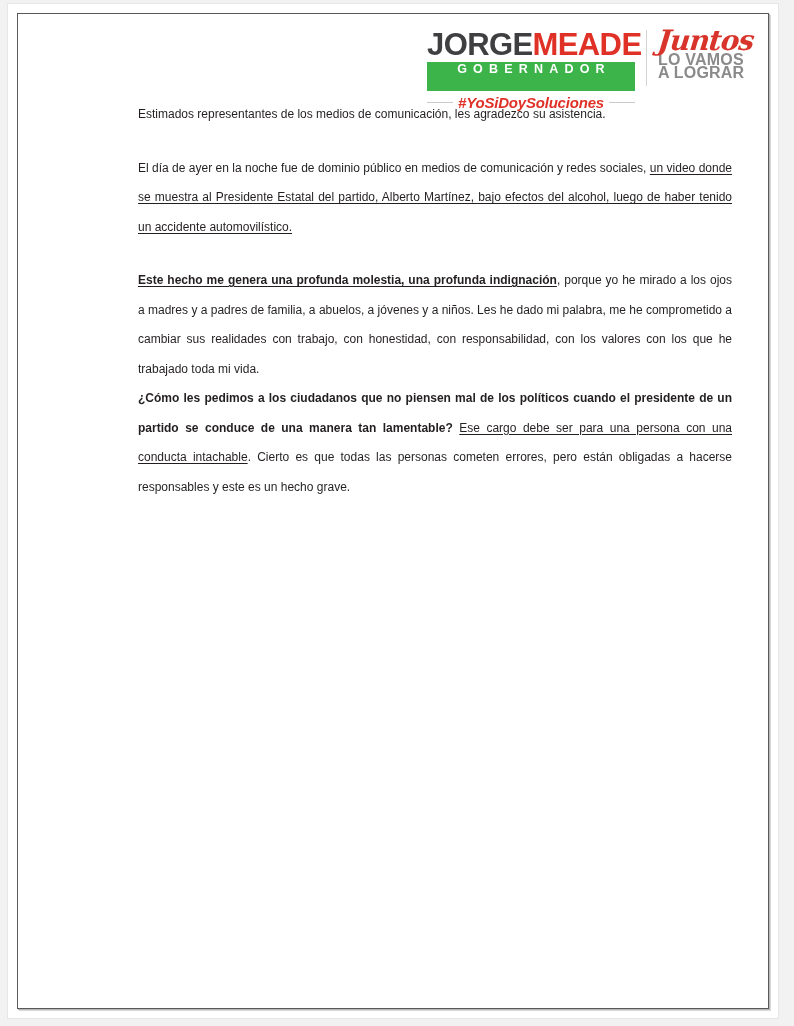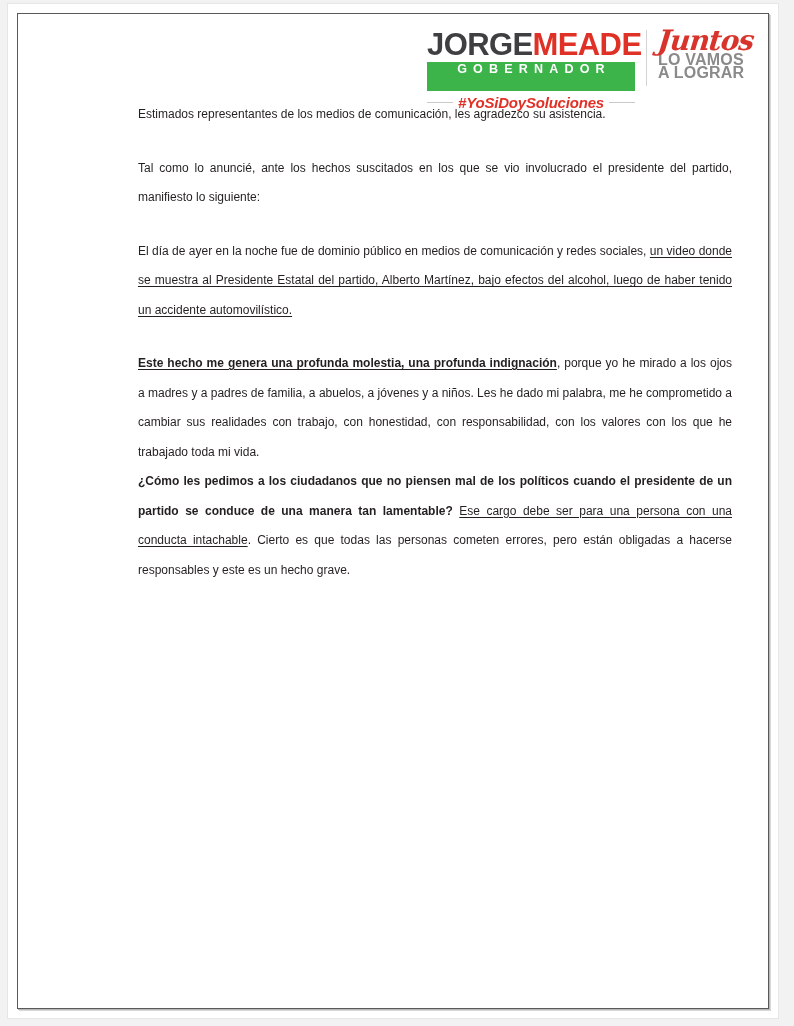--- a/index.html
+++ b/index.html
@@ -175,21 +175,20 @@
         <div class="logo-juntos">
           <div class="juntos-script">Juntos</div>
           <div class="juntos-sub">LO VAMOS</div>
           <div class="juntos-sub">A LOGRAR</div>
         </div>
 
       </div>
 
       <div class="doc-body">
           <p class="para"><span>Estimados representantes de los medios de comunicación, les agradezco su asistencia.</span></p>
-          <p class="para"><span>Tal como lo anuncié, ante los hechos suscitados en los que se vio involucrado el presidente del partido, manifiesto lo siguiente:</span></p>
           <p class="para"><span>El día de ayer en la noche fue de dominio público en medios de comunicación y redes sociales, </span><span class="u">un video donde se muestra al Presidente Estatal del partido, Alberto Martínez, bajo efectos del alcohol, luego de haber tenido un accidente automovilístico.</span></p>
           <p class="para tight"><span class="b u">Este hecho me genera una profunda molestia, una profunda indignación</span><span>, porque yo he mirado a los ojos a madres y a padres de familia, a abuelos, a jóvenes y a niños. Les he dado mi palabra, me he comprometido a cambiar sus realidades con trabajo, con honestidad, con responsabilidad, con los valores con los que he trabajado toda mi vida.</span></p>
           <p class="para last"><span class="b">¿Cómo les pedimos a los ciudadanos que no piensen mal de los políticos cuando el presidente de un partido se conduce de una manera tan lamentable?</span><span> </span><span class="u">Ese cargo debe ser para una persona con una conducta intachable</span><span>. Cierto es que todas las personas cometen errores, pero están obligadas a hacerse responsables y este es un hecho grave.</span></p>
         </div>
 
     </div>
   </div>
 </div>
 
 </body></html>

